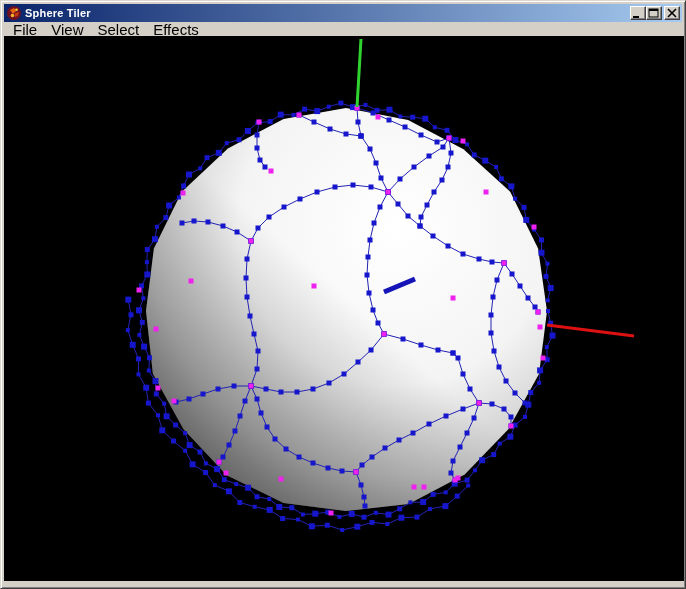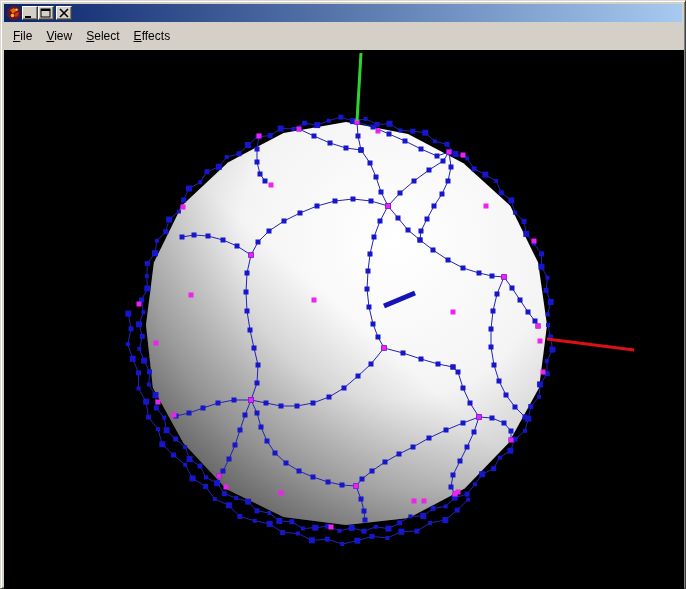--- a/index.html
+++ b/index.html
@@ -24,22 +24,22 @@
   .win-btn{
     width:16px;height:14px;background:#D4D0C8;margin-left:0;
     border-top:1px solid #ffffff;border-left:1px solid #ffffff;
     border-right:1px solid #404040;border-bottom:1px solid #404040;
     box-shadow:inset -1px -1px 0 #808080;
     display:flex;align-items:flex-end;justify-content:center;padding:0;cursor:default;
   }
   .win-btn.close{margin-left:2px;}
   .win-btn svg{display:block;}
   .menubar{
-    height:28px;display:flex;align-items:center;background:#D4D0C8;
-    font-size:12px;color:#000;padding-left:2px;
+    height:14px;display:flex;align-items:center;background:#D4D0C8;
+    font-size:15px;color:#000;padding-left:2px;
   }
   .menu-item{padding:2px 7px;white-space:nowrap;}
   .menu-item u{text-decoration:underline;}
   .viewport{
     position:relative;width:680px;height:545px;background:#000000;overflow:hidden;
   }
   .viewport svg{display:block;}
 </style>
 </head>
 <body>
@@ -49,20 +49,21 @@
   <div class="titlebar">
     <span class="app-icon">
       <svg width="16" height="16" viewBox="0 0 16 16">
         <circle cx="8" cy="8" r="7" fill="#6e1220"></circle>
         <path d="M4 5 L8 3 L10 6 L7 9 Z" fill="#e8650f"></path>
         <path d="M9 8 L13 7 L12 11 L9 12 Z" fill="#c43a10"></path>
         <circle cx="6.5" cy="10.5" r="1.8" fill="#f7b32b"></circle>
         <circle cx="10.5" cy="4.8" r="1.3" fill="#f7d13a"></circle>
       </svg>
     </span>
+    <span class="title-text">Sphere Tiler</span>
     <span class="win-buttons">
       <span class="win-btn" title="Minimize">
         <svg width="12" height="10" viewBox="0 0 12 10">
             <rect x="1" y="7" width="6" height="2" fill="#000"></rect>
           </svg>
       </span>
       <span class="win-btn" title="Maximize">
         <svg width="12" height="11" viewBox="0 0 12 11">
             <rect x="1" y="1" width="9" height="8" fill="none" stroke="#000" stroke-width="1"></rect>
             <rect x="1" y="1" width="9" height="2" fill="#000"></rect>

